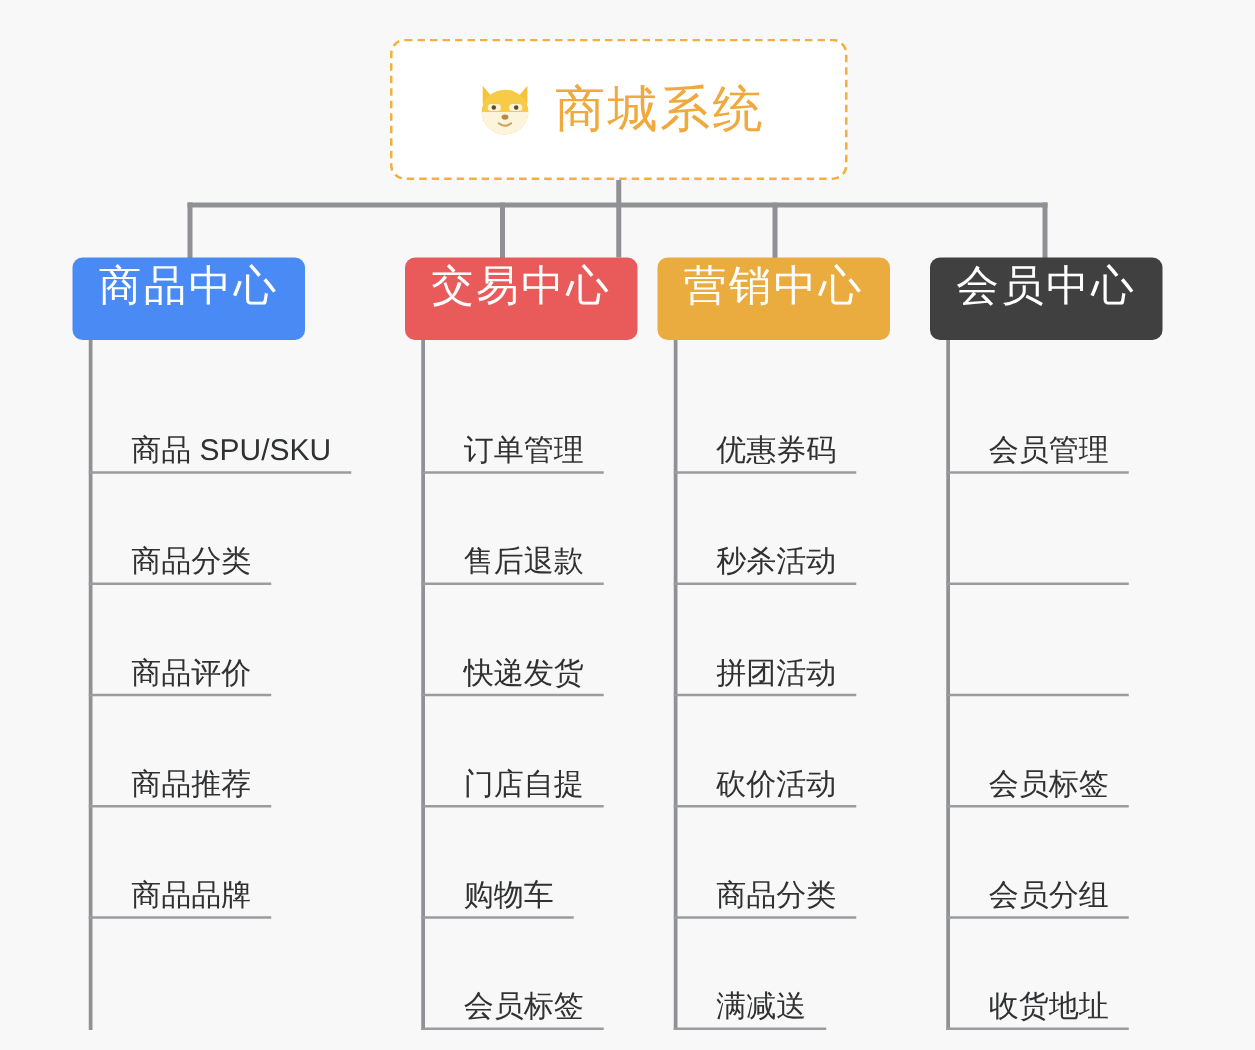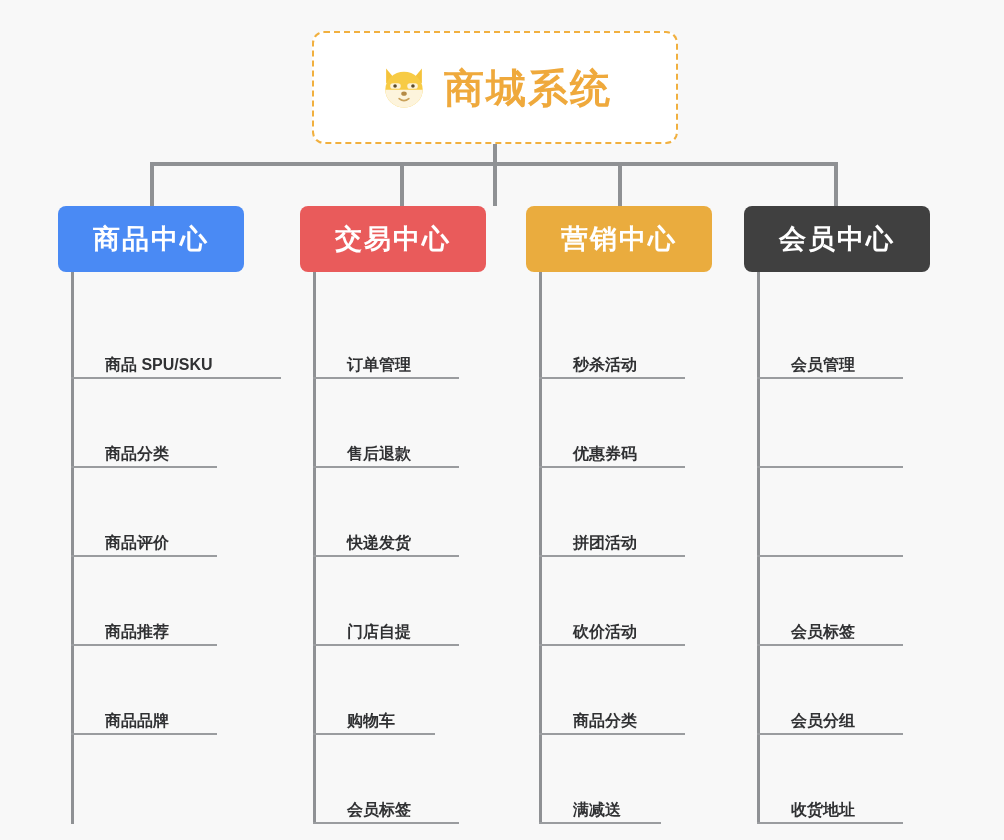--- a/index.html
+++ b/index.html
@@ -12,21 +12,20 @@
     background: #f8f8f8;
     font-family: "Liberation Sans", "DejaVu Sans", sans-serif;
     overflow: hidden;
     position: relative;
   }
 
   #mindmap {
     position: relative;
     width: 1004px;
     height: 840px;
-    font-weight: bold;
   }
 
   
   .root-node {
     position: absolute;
     left: 312px;
     top: 31px;
     width: 366px;
     height: 113px;
     box-sizing: border-box;
@@ -80,32 +79,32 @@
   .conn-drop.d1 { left: 400px; }
   .conn-drop.d2 { left: 618px; }
   .conn-drop.d3 { left: 834px; }
 
   
   .column {
     position: absolute;
     top: 206px;
   }
   .column.c0 { left: 58px;  }
-  .column.c1 { left: 300px; }
+  .column.c1 { left: 324px; }
   .column.c2 { left: 526px; }
   .column.c3 { left: 744px; }
 
   .cat-box {
     height: 66px;
     border-radius: 8px;
     display: flex;
-    align-items: center;
+    align-items: flex-start;
     justify-content: center;
     color: #ffffff;
-    font-size: 27px;
+    font-size: 34px;
     letter-spacing: 2px;
     white-space: nowrap;
     box-sizing: border-box;
   }
   .column.c0 .cat-box { width: 186px; }
   .column.c1 .cat-box { width: 186px; }
   .column.c2 .cat-box { width: 186px; }
   .column.c3 .cat-box { width: 186px; }
 
   
@@ -131,21 +130,21 @@
   .leaf-underline {
     position: absolute;
     left: 0;
     bottom: 0;
     height: 2px;
     background: #9a9c9f;
   }
   .leaf-label {
     position: relative;
     padding: 0 10px 6px 34px;
-    font-size: 16px;
+    font-size: 24px;
     color: #303133;
     line-height: 1;
     white-space: nowrap;
     text-align: center;
   }
 </style>
 </head>
 <body style="background: rgb(248, 248, 248);">
 
 <div id="mindmap">
@@ -238,25 +237,25 @@
   </div>
 
   <div class="column c2">
     <div class="cat-box" style="background: rgb(234, 172, 62);">
       <span>营销中心</span>
     </div>
     <div class="leaf-list">
       <div class="leaf-spine" style="height: 552px;"></div>
       <div class="leaf-item">
         <div class="leaf-underline" style="width: 146px;"></div>
+        <span class="leaf-label">优惠券码</span>
+      </div>
+      <div class="leaf-item">
+        <div class="leaf-underline" style="width: 146px;"></div>
         <span class="leaf-label">秒杀活动</span>
-      </div>
-      <div class="leaf-item">
-        <div class="leaf-underline" style="width: 146px;"></div>
-        <span class="leaf-label">优惠券码</span>
       </div>
       <div class="leaf-item">
         <div class="leaf-underline" style="width: 146px;"></div>
         <span class="leaf-label">拼团活动</span>
       </div>
       <div class="leaf-item">
         <div class="leaf-underline" style="width: 146px;"></div>
         <span class="leaf-label">砍价活动</span>
       </div>
       <div class="leaf-item">

